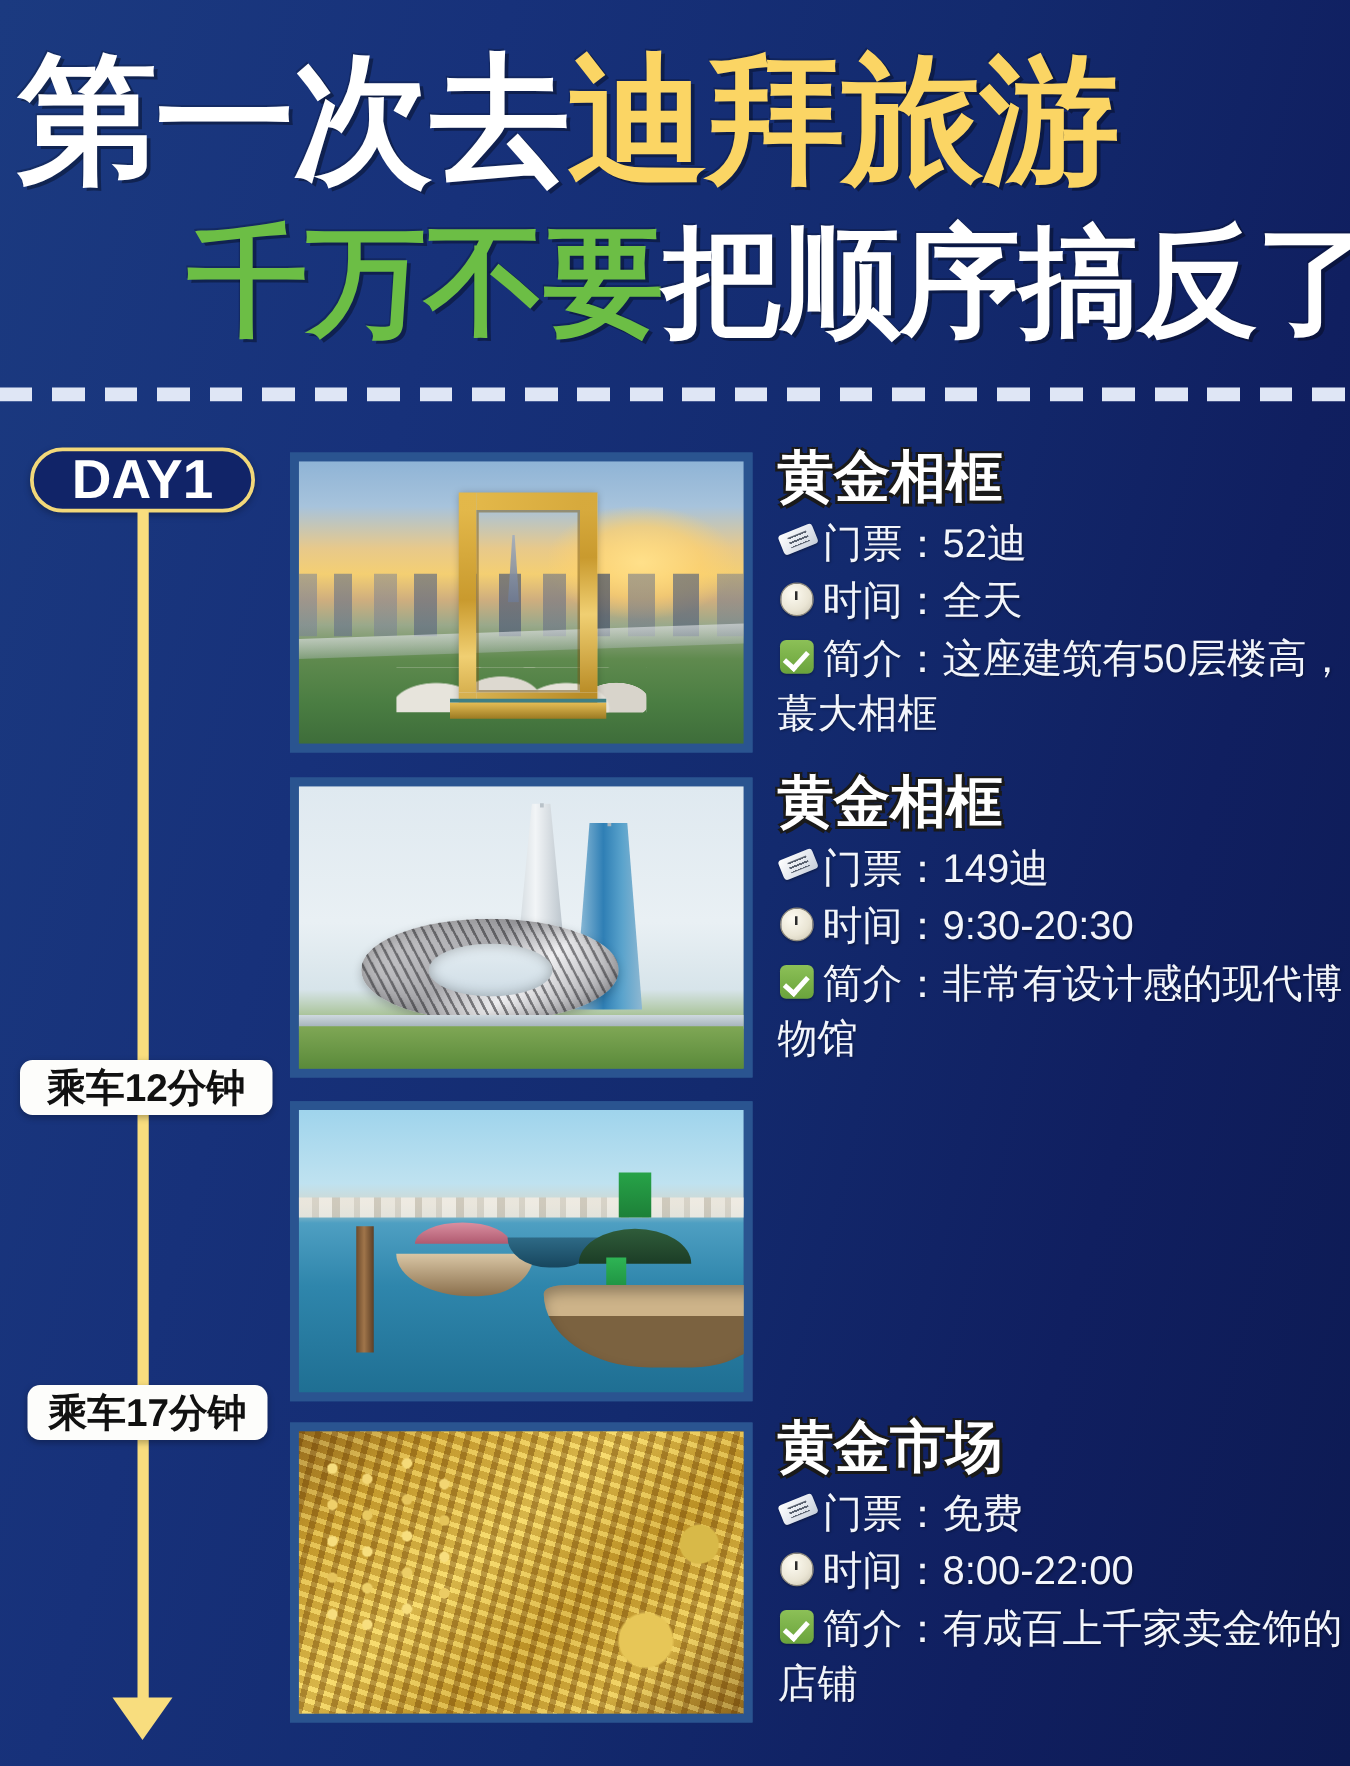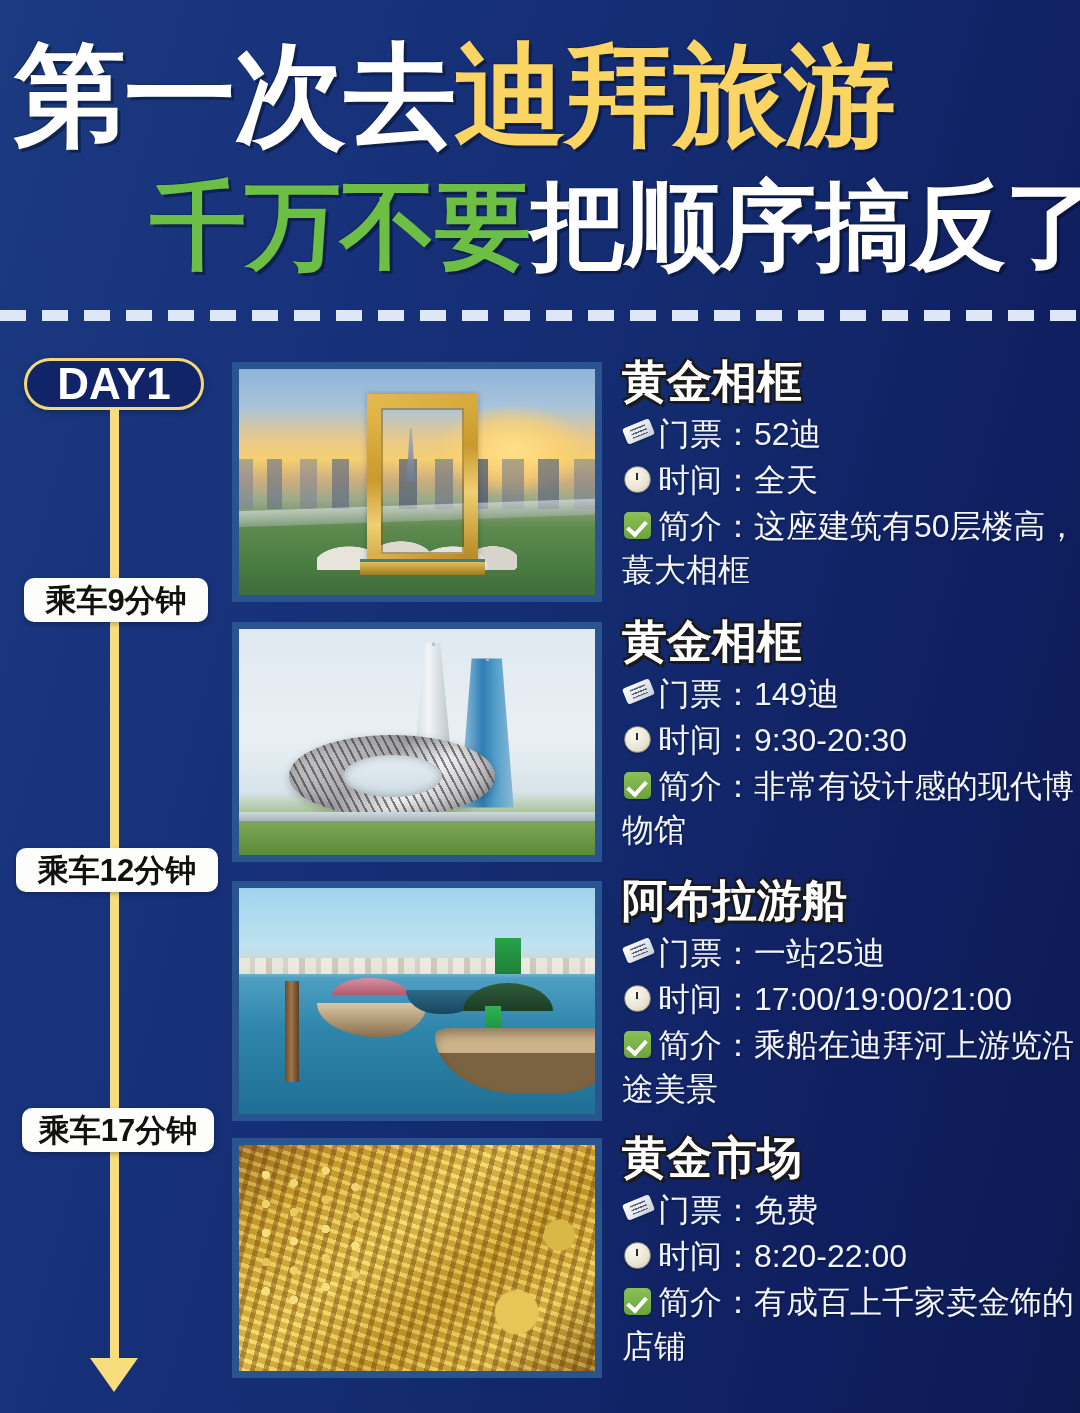--- a/index.html
+++ b/index.html
@@ -498,23 +498,20 @@
     <div class="divider"></div>
   </div>
 
   <div class="timeline">
     <div class="day-badge">
       <span class="day-badge-label">DAY1</span>
     </div>
     <div class="tl-line"></div>
     <div class="tl-arrow"></div>
 
-    <div class="tl-chip tl-chip-0">
-      <span class="tl-chip-label">乘车9分钟</span>
-    </div>
     <div class="tl-chip tl-chip-1">
       <span class="tl-chip-label">乘车12分钟</span>
     </div>
     <div class="tl-chip tl-chip-2">
       <span class="tl-chip-label">乘车17分钟</span>
     </div>
   </div>
 
   <div class="stop stop-0">
     <div class="thumb">
@@ -579,49 +576,37 @@
           <div class="boat-a-canopy"></div>
           <div class="boat-a"></div>
           <div class="boat-mid"></div>
           <div class="flag"></div>
           <div class="boat-b-canopy"></div>
           <div class="green-post"></div>
           <div class="boat-b"></div>
         </div>
       </div>
     </div>
-    <div class="info">
-      <div class="stop-title">阿布拉游船</div>
-      <div class="info-row">
-        <span class="ico ico-ticket"></span><span class="info-text">门票：</span><span class="info-text">一站25迪</span>
-      </div>
-      <div class="info-row">
-        <span class="ico ico-clock"></span><span class="info-text">时间：</span><span class="info-text">17:00/19:00/21:00</span>
-      </div>
-      <div class="info-row">
-        <span class="ico ico-check"></span><span class="info-text">简介：</span><span class="info-text">乘船在迪拜河上游览沿途美景</span>
-      </div>
-    </div>
   </div>
 
   <div class="stop stop-3">
     <div class="thumb">
       <div class="thumb-inner">
         <div class="ph-gold">
           <div class="beads"></div>
         </div>
       </div>
     </div>
     <div class="info">
       <div class="stop-title">黄金市场</div>
       <div class="info-row">
         <span class="ico ico-ticket"></span><span class="info-text">门票：</span><span class="info-text">免费</span>
       </div>
       <div class="info-row">
-        <span class="ico ico-clock"></span><span class="info-text">时间：</span><span class="info-text">8:20-22:00</span>
+        <span class="ico ico-clock"></span><span class="info-text">时间：</span><span class="info-text">8:00-22:00</span>
       </div>
       <div class="info-row">
         <span class="ico ico-check"></span><span class="info-text">简介：</span><span class="info-text">有成百上千家卖金饰的店铺</span>
       </div>
     </div>
   </div>
 
 </div>
 
 </body></html>

